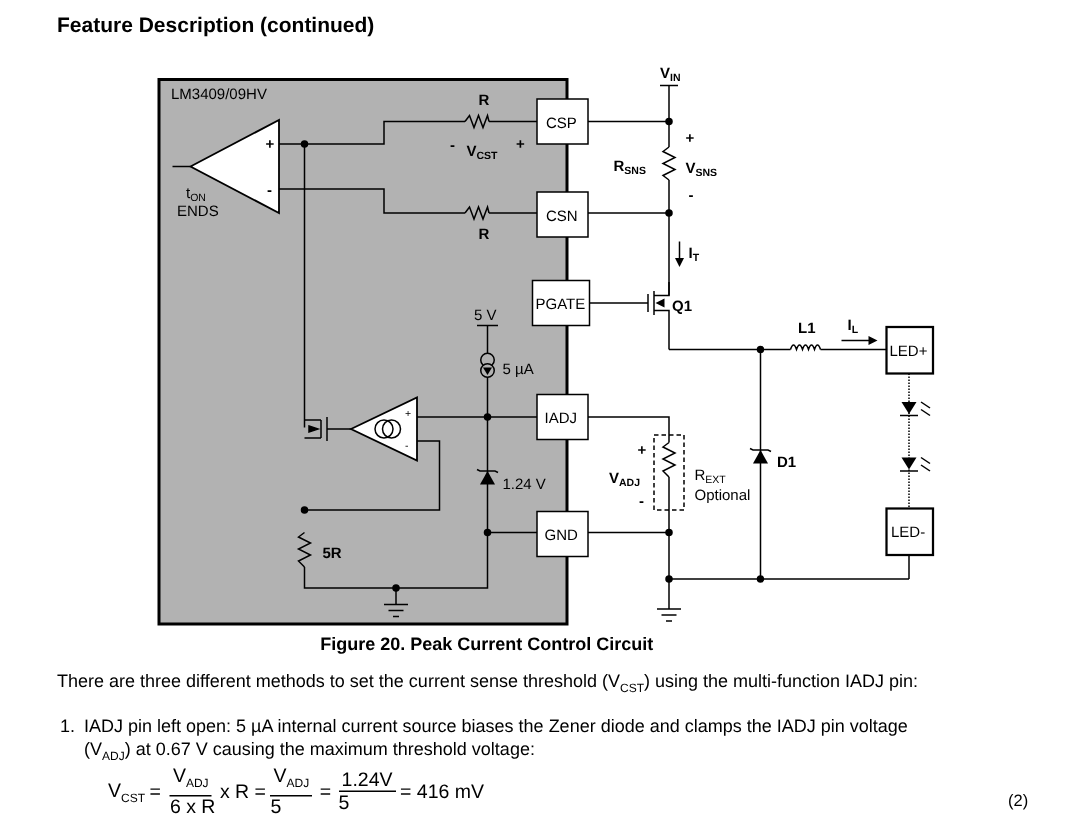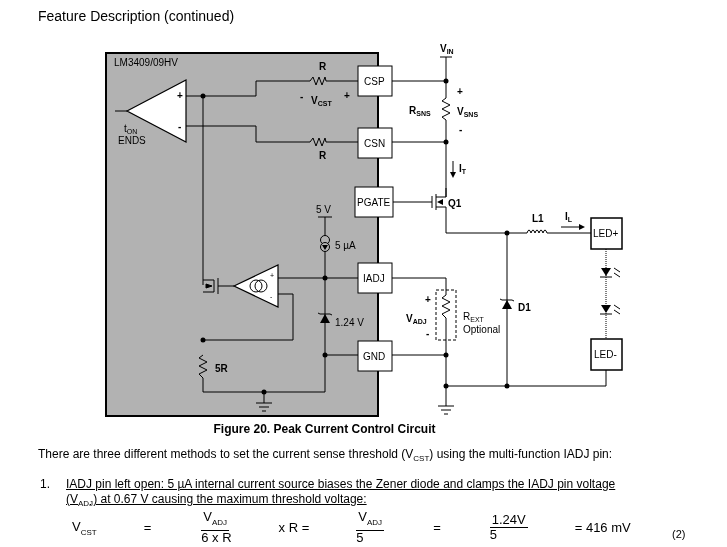--- a/index.html
+++ b/index.html
@@ -1,29 +1,29 @@
 <!DOCTYPE html>
 <html><head>
 <meta charset="utf-8">
 <style>
   html, body { margin: 0; padding: 0; background: #ffffff; }
   body { width: 727px; height: 547px; position: relative; overflow: hidden;
          font-family: "Liberation Sans", sans-serif; color: #000; }
-  .section-title { position: absolute; left: 38px; top: 8px; font-size: 14px; font-weight: normal; }
+  .section-title { position: absolute; left: 38px; top: 8px; font-size: 14px; font-weight: bold; }
   #schematic { position: absolute; left: 0; top: 0; }
   .lbl { font-family: "Liberation Sans", sans-serif; font-size: 10px; fill: #000; }
   .lblb { font-family: "Liberation Sans", sans-serif; font-size: 10px; font-weight: bold; fill: #000; }
   .sub { font-size: 7px; }
   .caption { position: absolute; left: 0; width: 649px; top: 422px; text-align: center;
              font-size: 12px; font-weight: bold; }
   .body-text { position: absolute; left: 38px; top: 446px; width: 650px; font-size: 12px; line-height: 16px; }
   .list-item { position: absolute; left: 38px; top: 477px; width: 650px; font-size: 12px; line-height: 15px; text-align: justify; }
   .list-item .num { position: absolute; left: 2px; top: 0; }
-  .list-item .txt { margin-left: 28px; display: block; text-decoration: underline; }
-  .eq { position: absolute; left: 72px; top: 510px; font-size: 13px; display: flex; align-items: center; gap: 44px; }
+  .list-item .txt { margin-left: 18px; display: block; }
+  .eq { position: absolute; left: 72px; top: 510px; font-size: 13px; display: flex; align-items: center; }
   .frac { display: inline-flex; flex-direction: column; align-items: flex-start; margin: 0 3px; }
   .frac .n { border-bottom: 1px solid #000; padding: 0 2px; line-height: 14px; }
   .frac .d { line-height: 14px; }
   .eqnum { position: absolute; left: 672px; top: 528px; font-size: 11px; }
   sub { font-size: 8px; }
 </style>
 </head>
 <body>
 
 <div class="section-title">Feature Description (continued)</div>

